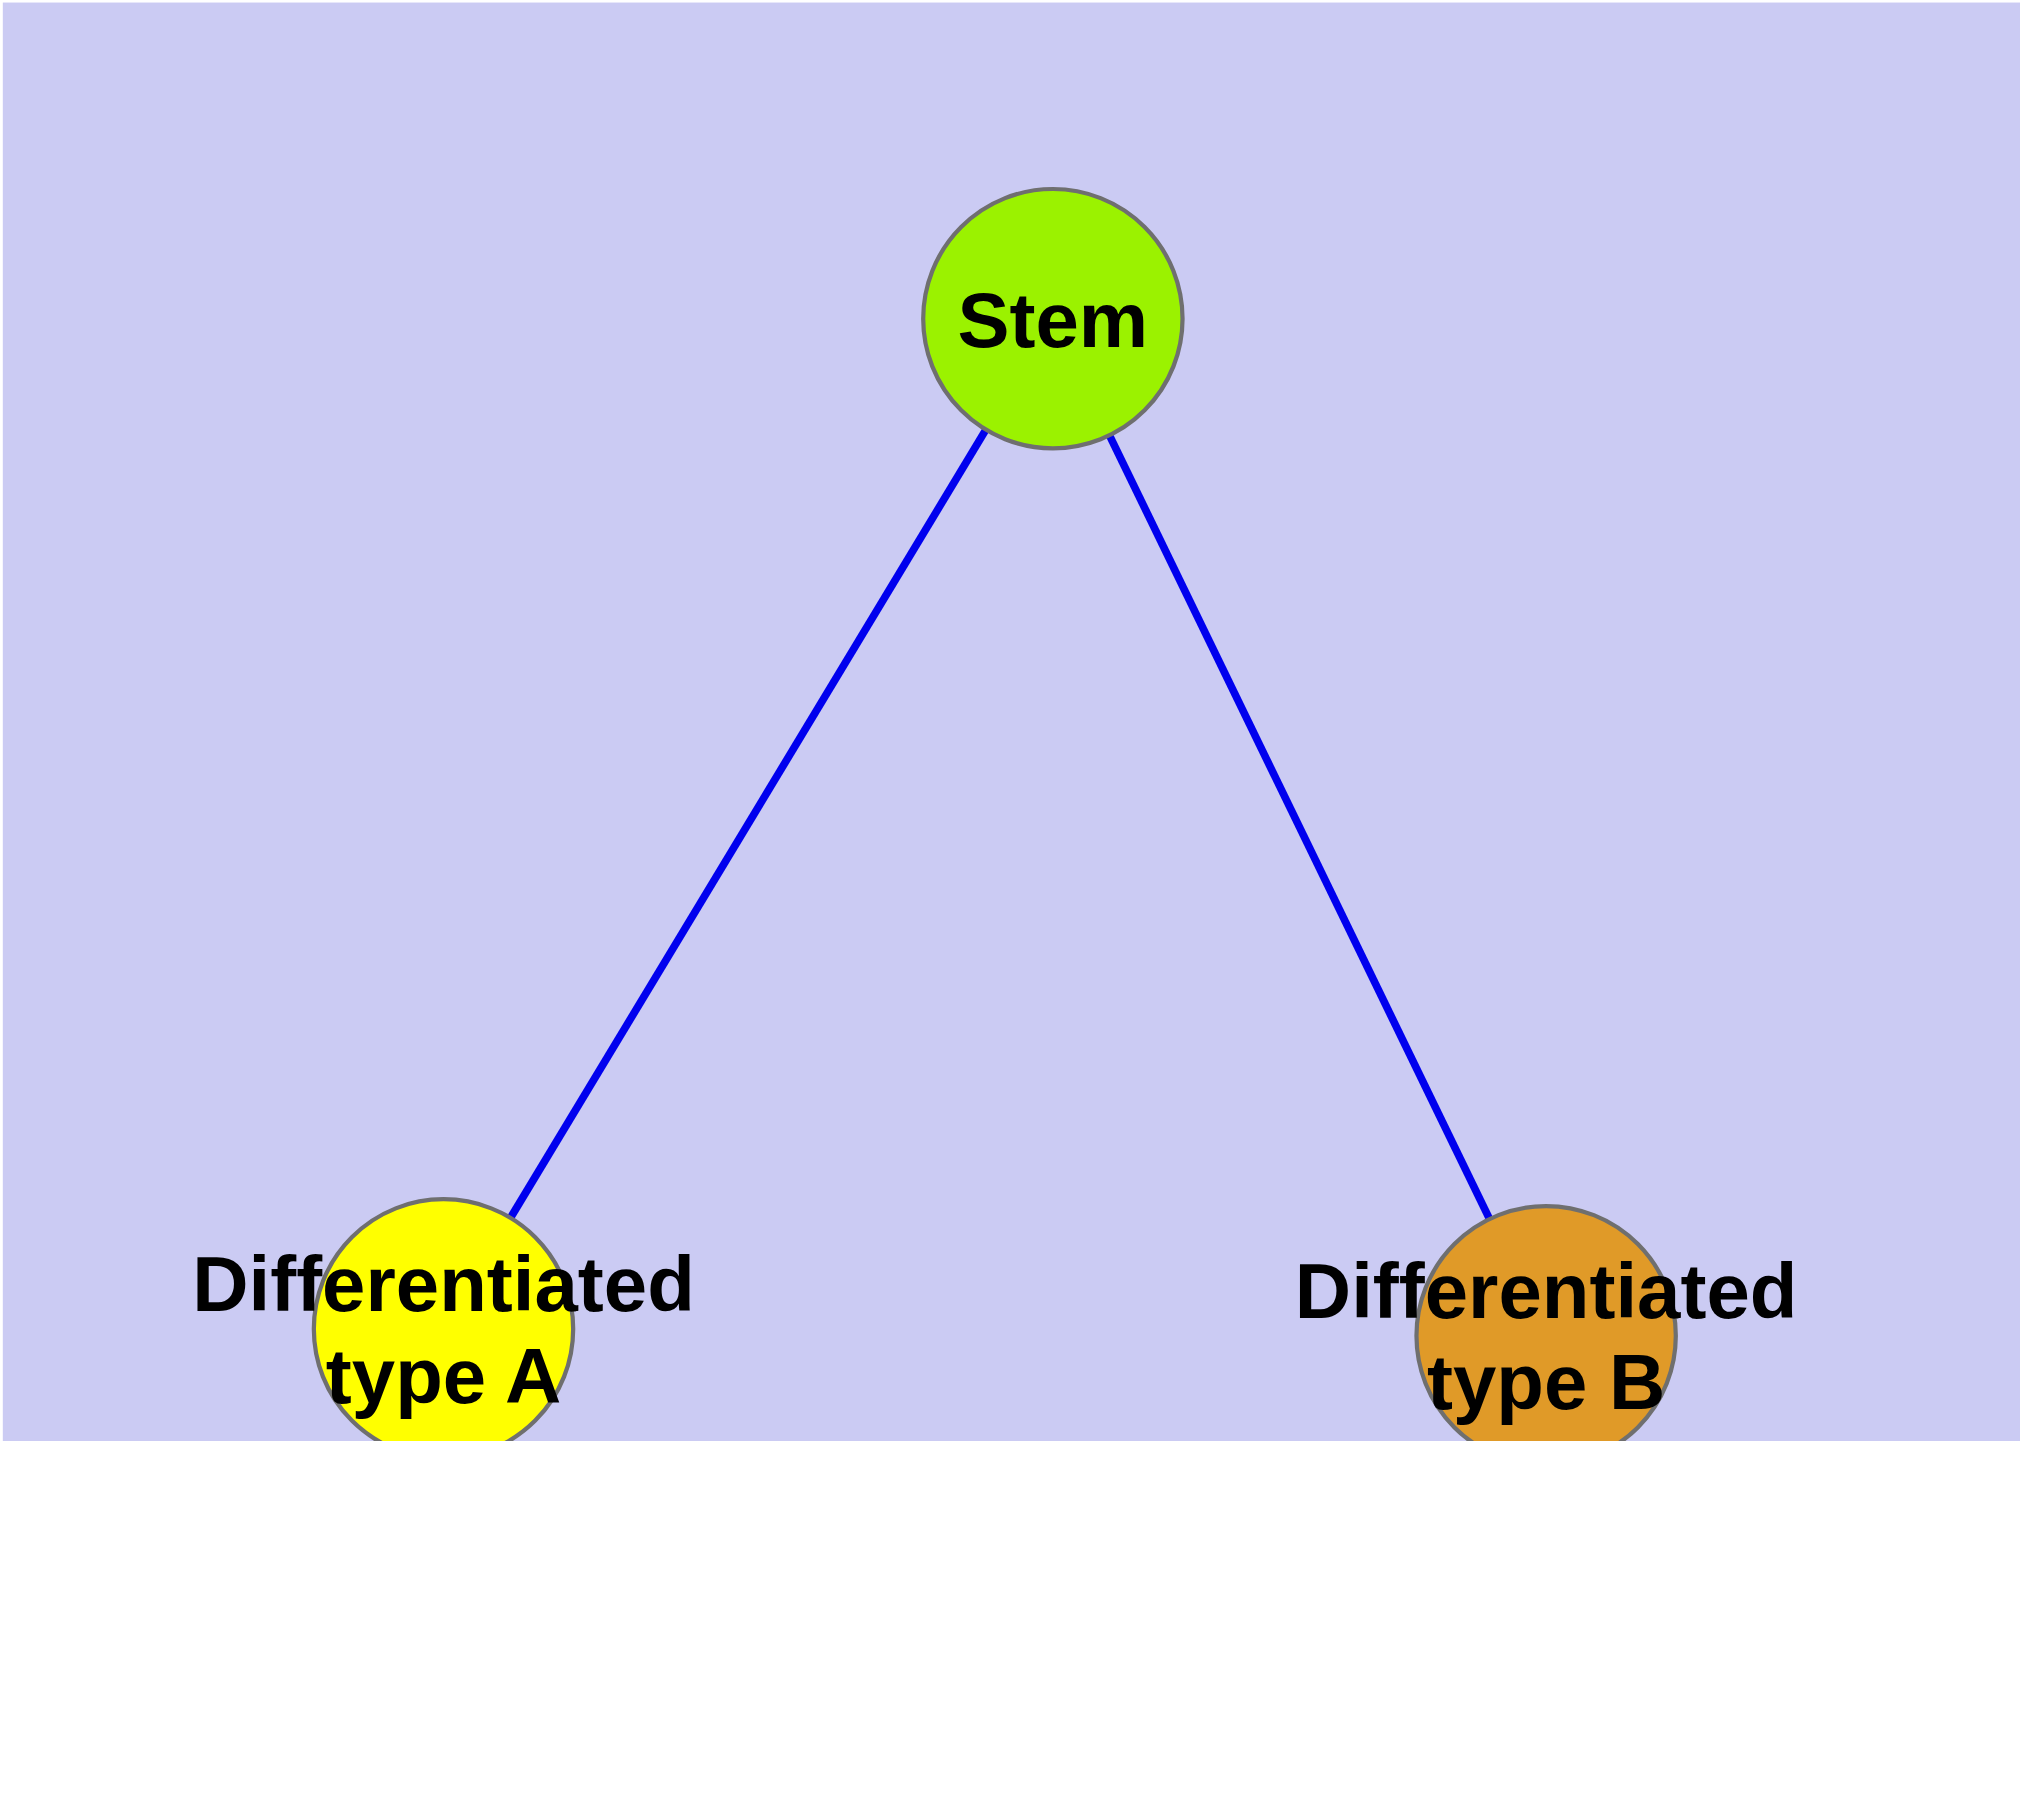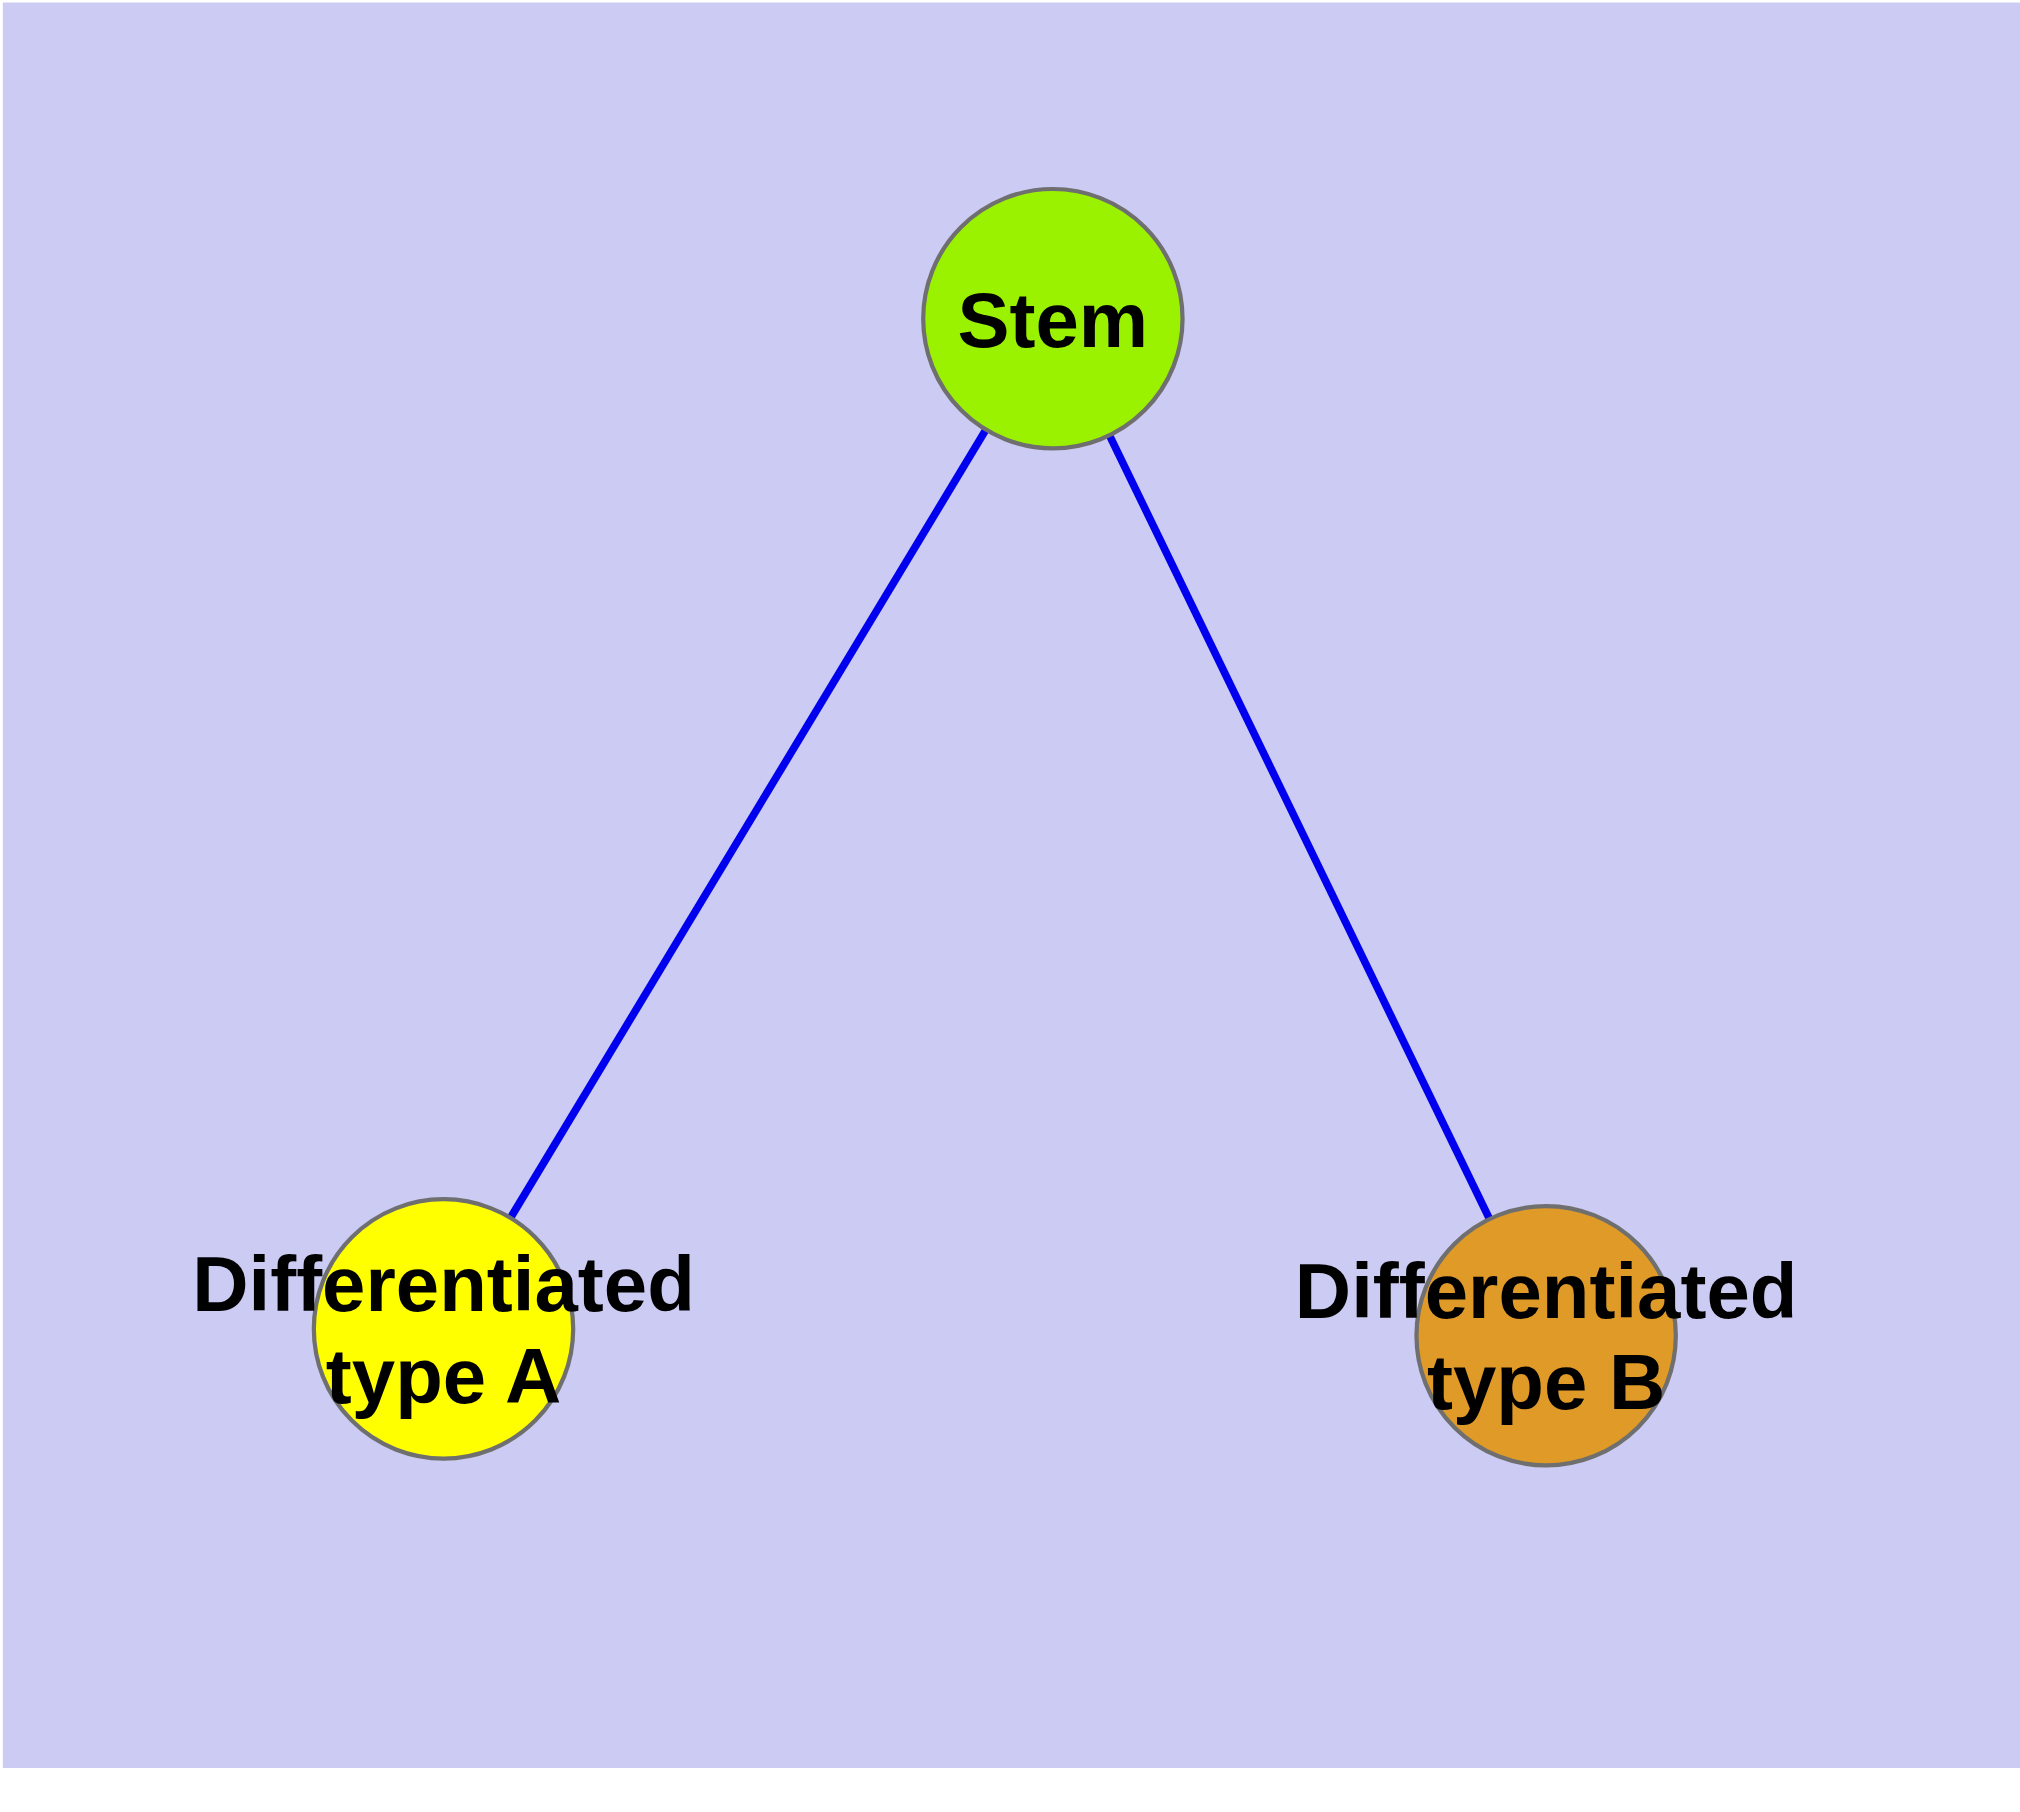--- a/index.html
+++ b/index.html
@@ -3,21 +3,21 @@
 <meta charset="utf-8">
 <style>
   html, body {
     margin: 0;
     padding: 0;
     background: #ffffff;
   }
   .stage {
     position: relative;
     width: 2021px;
-    height: 1768px;
+    height: 1441px;
     overflow: hidden;
   }
   svg { display: block; }
   .node-label {
     font-family: "Liberation Sans", sans-serif;
     font-weight: bold;
     font-size: 92px;
     text-anchor: middle;
   }
   .node-circle { stroke-width: 5px; }

